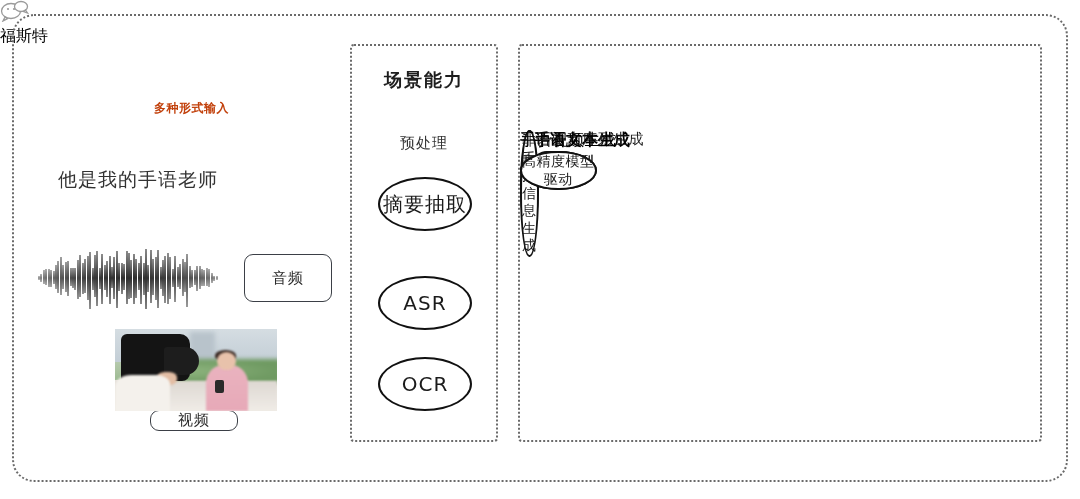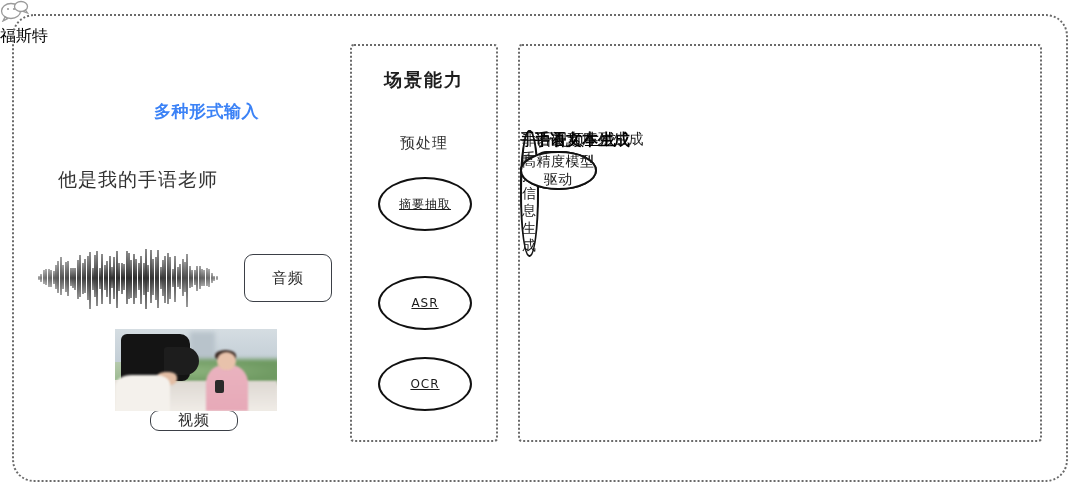--- a/index.html
+++ b/index.html
@@ -39,23 +39,23 @@
     width: 310px;
     height: 330px;
   }
 
   .input-caption {
     position: absolute;
     left: 128px;
     top: 10px;
     width: 160px;
     text-align: left;
-    font-size: 17px;
+    font-size: 12px;
     font-weight: 700;
-    color: #3b82f6;
+    color: #c2410c;
     letter-spacing: 0.5px;
   }
 
   .input-row {
     position: absolute;
     left: 0;
     width: 310px;
     height: 80px;
     display: flex;
     align-items: center;
@@ -245,21 +245,21 @@
 
   
   .scene-panel .ellipse {
     left: 26px;
     width: 94px;
     height: 54px;
   }
   .scene-panel .e1 { top: 131px; }
   .scene-panel .e2 { top: 230px; }
   .scene-panel .e3 { top: 311px; }
-  .scene-panel .ellipse.latin { font-size: 12px; letter-spacing: 1px; text-decoration: underline; }
+  .scene-panel .ellipse.latin { font-size: 20px; letter-spacing: 1px; }
 
   
   .core-col {
     position: absolute;
     top: 84px;
     height: 310px;
   }
   .core-col.c1 { left: 14px;  width: 150px; font-weight: bold; }
   .core-col.c2 { left": 0; left: 172px; width: 176px; }
   .core-col.c3 { left: 356px; width: 156px; }

